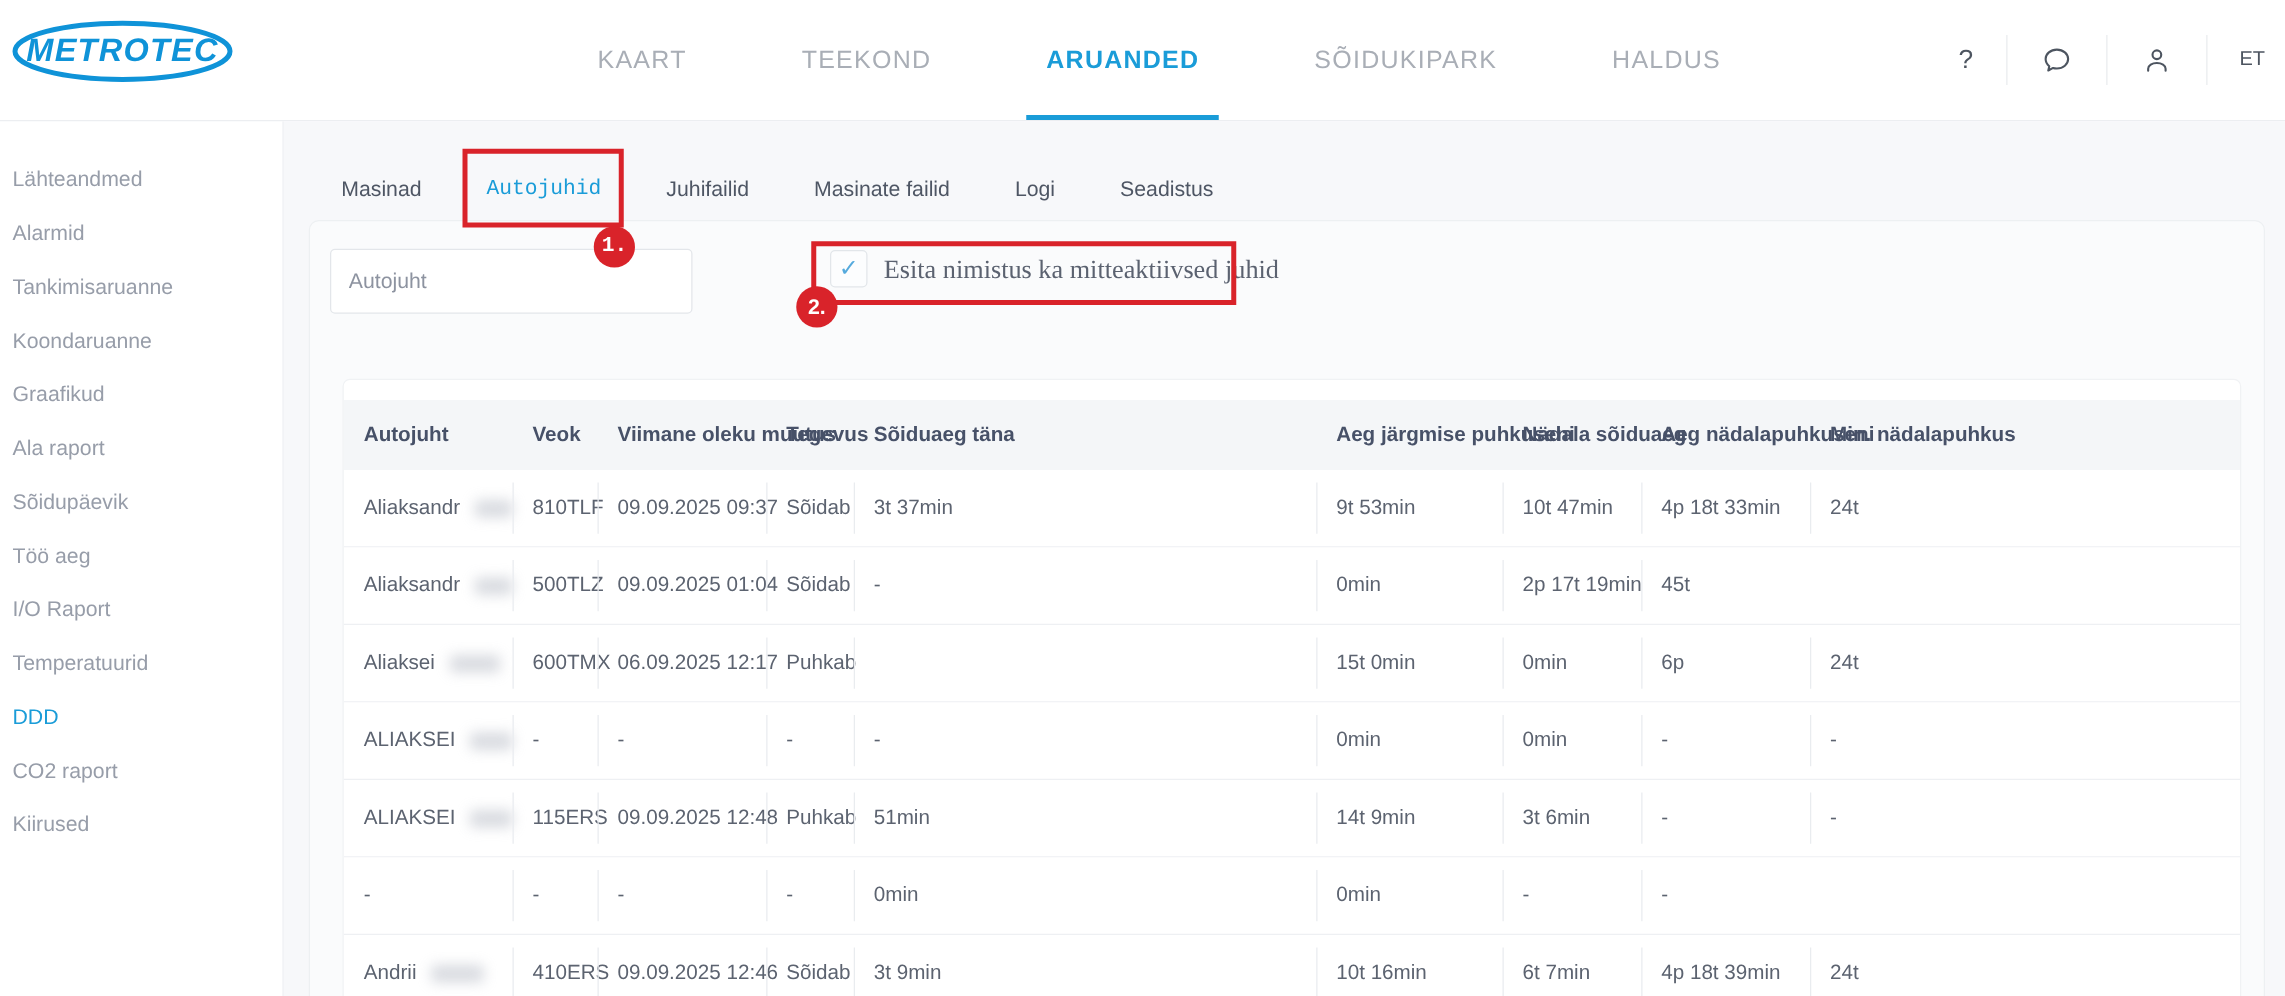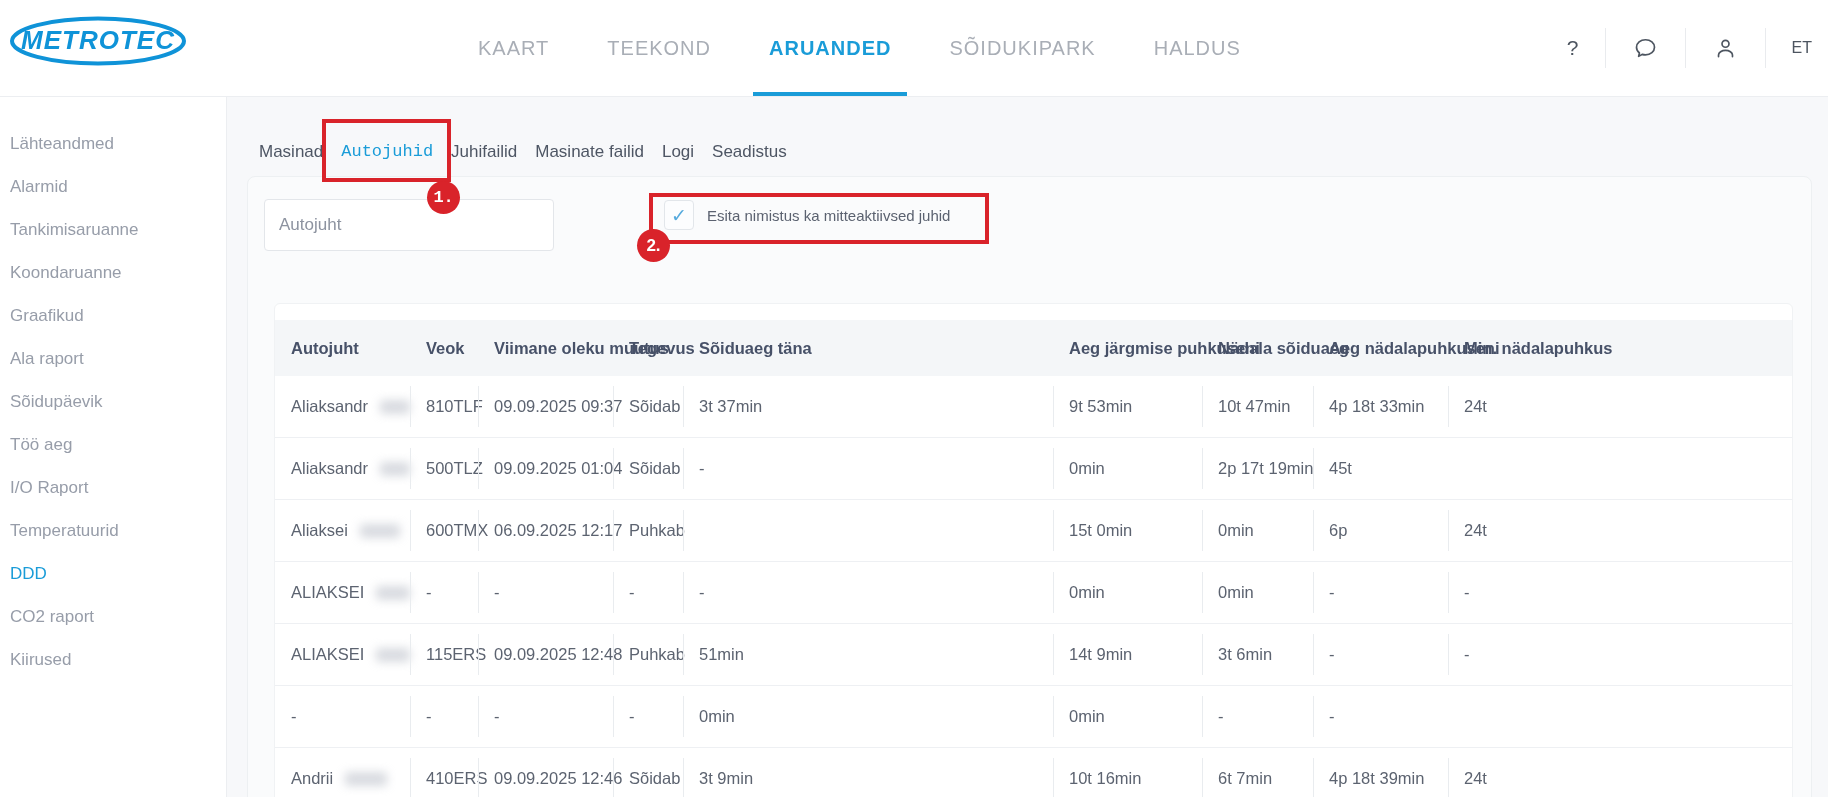--- a/index.html
+++ b/index.html
@@ -13,55 +13,55 @@
   *{box-sizing:border-box;}
   html,body{margin:0;padding:0;}
   body{
     width:1828px;height:797px;overflow:hidden;position:relative;
     font-family:"Liberation Sans",sans-serif;background:#fff;
   }
 
   
   .topbar{height:97px;background:#fff;border-bottom:1px solid var(--border-light);position:relative;}
   .logo{position:absolute;left:8px;top:16px;cursor:pointer;}
-  .primary-nav{position:absolute;left:478px;top:0;bottom:0;display:flex;gap:58px;align-items:stretch;justify-content:center;}
+  .primary-nav{position:absolute;left:478px;top:0;bottom:0;display:flex;gap:92px;align-items:stretch;justify-content:center;}
   .nav-item{display:flex;align-items:center;font-size:20px;letter-spacing:1px;color:#a9aeb6;cursor:pointer;position:relative;}
   .nav-item.active{color:var(--accent);font-weight:700;}
   .nav-item.active::after{content:"";position:absolute;left:-16px;right:-16px;bottom:0;height:4px;background:var(--accent);}
   .top-icons{position:absolute;right:6px;top:0;bottom:0;display:flex;align-items:center;}
   .ticon{padding:0 26px;color:#4d5560;font-size:21px;display:flex;align-items:center;cursor:pointer;}
   .tsep{width:1px;height:40px;background:#e9ebee;}
   .lang{font-size:16px;color:#4d5560;padding:0 10px 0 26px;cursor:pointer;}
 
   
   .app-body{display:flex;height:700px;}
   .sidebar{width:227px;background:#fff;border-right:1px solid var(--border-light);padding-top:25px;flex:none;}
   .side-item{height:43px;display:flex;align-items:center;padding-left:10px;font-size:17px;color:var(--txt-gray);cursor:pointer;white-space:nowrap;}
   .side-item.active{color:var(--accent);text-align:center;}
 
   .main{flex:1;background:#f7f8fa;position:relative;}
 
   
-  .tabs{position:absolute;left:32px;top:45px;display:flex;gap:18px;z-index:3;}
+  .tabs{position:absolute;left:46px;top:45px;display:flex;gap:52px;z-index:3;}
   .tab{font-size:17px;line-height:20px;color:var(--txt-dark);cursor:pointer;position:relative;white-space:nowrap;}
   .tab.active{color:var(--accent);font-family:Liberation Mono, monospace;}
   .ann-rect{position:absolute;border:4px solid var(--red);pointer-events:none;}
   .ann-badge{position:absolute;width:33px;height:33px;border-radius:50%;background:var(--red);color:#fff;
     font-weight:700;font-size:17px;display:flex;align-items:center;justify-content:center;pointer-events:none;z-index:6;}
   .tab .ann-rect{left:-19px;right:-18px;top:-23px;height:63px;}
   .tab .ann-badge{right:-27px;top:39px;}
 
   
   .card{position:absolute;left:20px;top:79px;right:16px;bottom:-40px;background:#fafbfc;border:1px solid #edf0f2;border-radius:8px;}
   .search-input{position:absolute;left:16px;top:22px;width:290px;height:52px;border:1px solid #e3e6ea;border-radius:4px;
     padding:0 14px;font-size:17px;color:#5b6270;background:#fff;outline:none;font-family:"Liberation Sans",sans-serif;}
   .search-input::placeholder{color:#8d93a0;}
   .checkbox-group{position:absolute;left:416px;top:14px;height:48px;display:flex;align-items:center;gap:13px;cursor:pointer;}
   .cbox{width:30px;height:30px;border:1px solid #e2e6ea;border-radius:4px;background:#fcfdfe;display:flex;align-items:center;justify-content:center;color:#55aadd;font-size:19px;}
-  .cb-label{font-size:15px;color:#5b6270;}
+  .cb-label{font-size:21px;color:#5b6270;font-family:Liberation Serif, serif;}
   .card .ann-rect{left:401px;top:16px;width:340px;height:51px;}
   .card .ann-badge{left:389px;top:52px;}
 
   
   .table-panel{position:absolute;left:26px;right:18px;top:126px;bottom:0;background:#fff;border:1px solid #f0f2f4;
     border-radius:6px 6px 0 0;padding-top:16px;overflow:hidden;}
   .tgrid{display:grid;grid-template-columns:135px 68px 135px 70px 370px 149px 111px 135px 1fr;align-items:center;}
   .thead{background:#f4f6f8;height:56px;}
   .th{padding-left:16px;font-size:16.5px;font-weight:700;color:#475168;white-space:nowrap;}
   .trow{height:62px;border-bottom:1px solid #eef0f3;background:#fff;cursor:pointer;}

